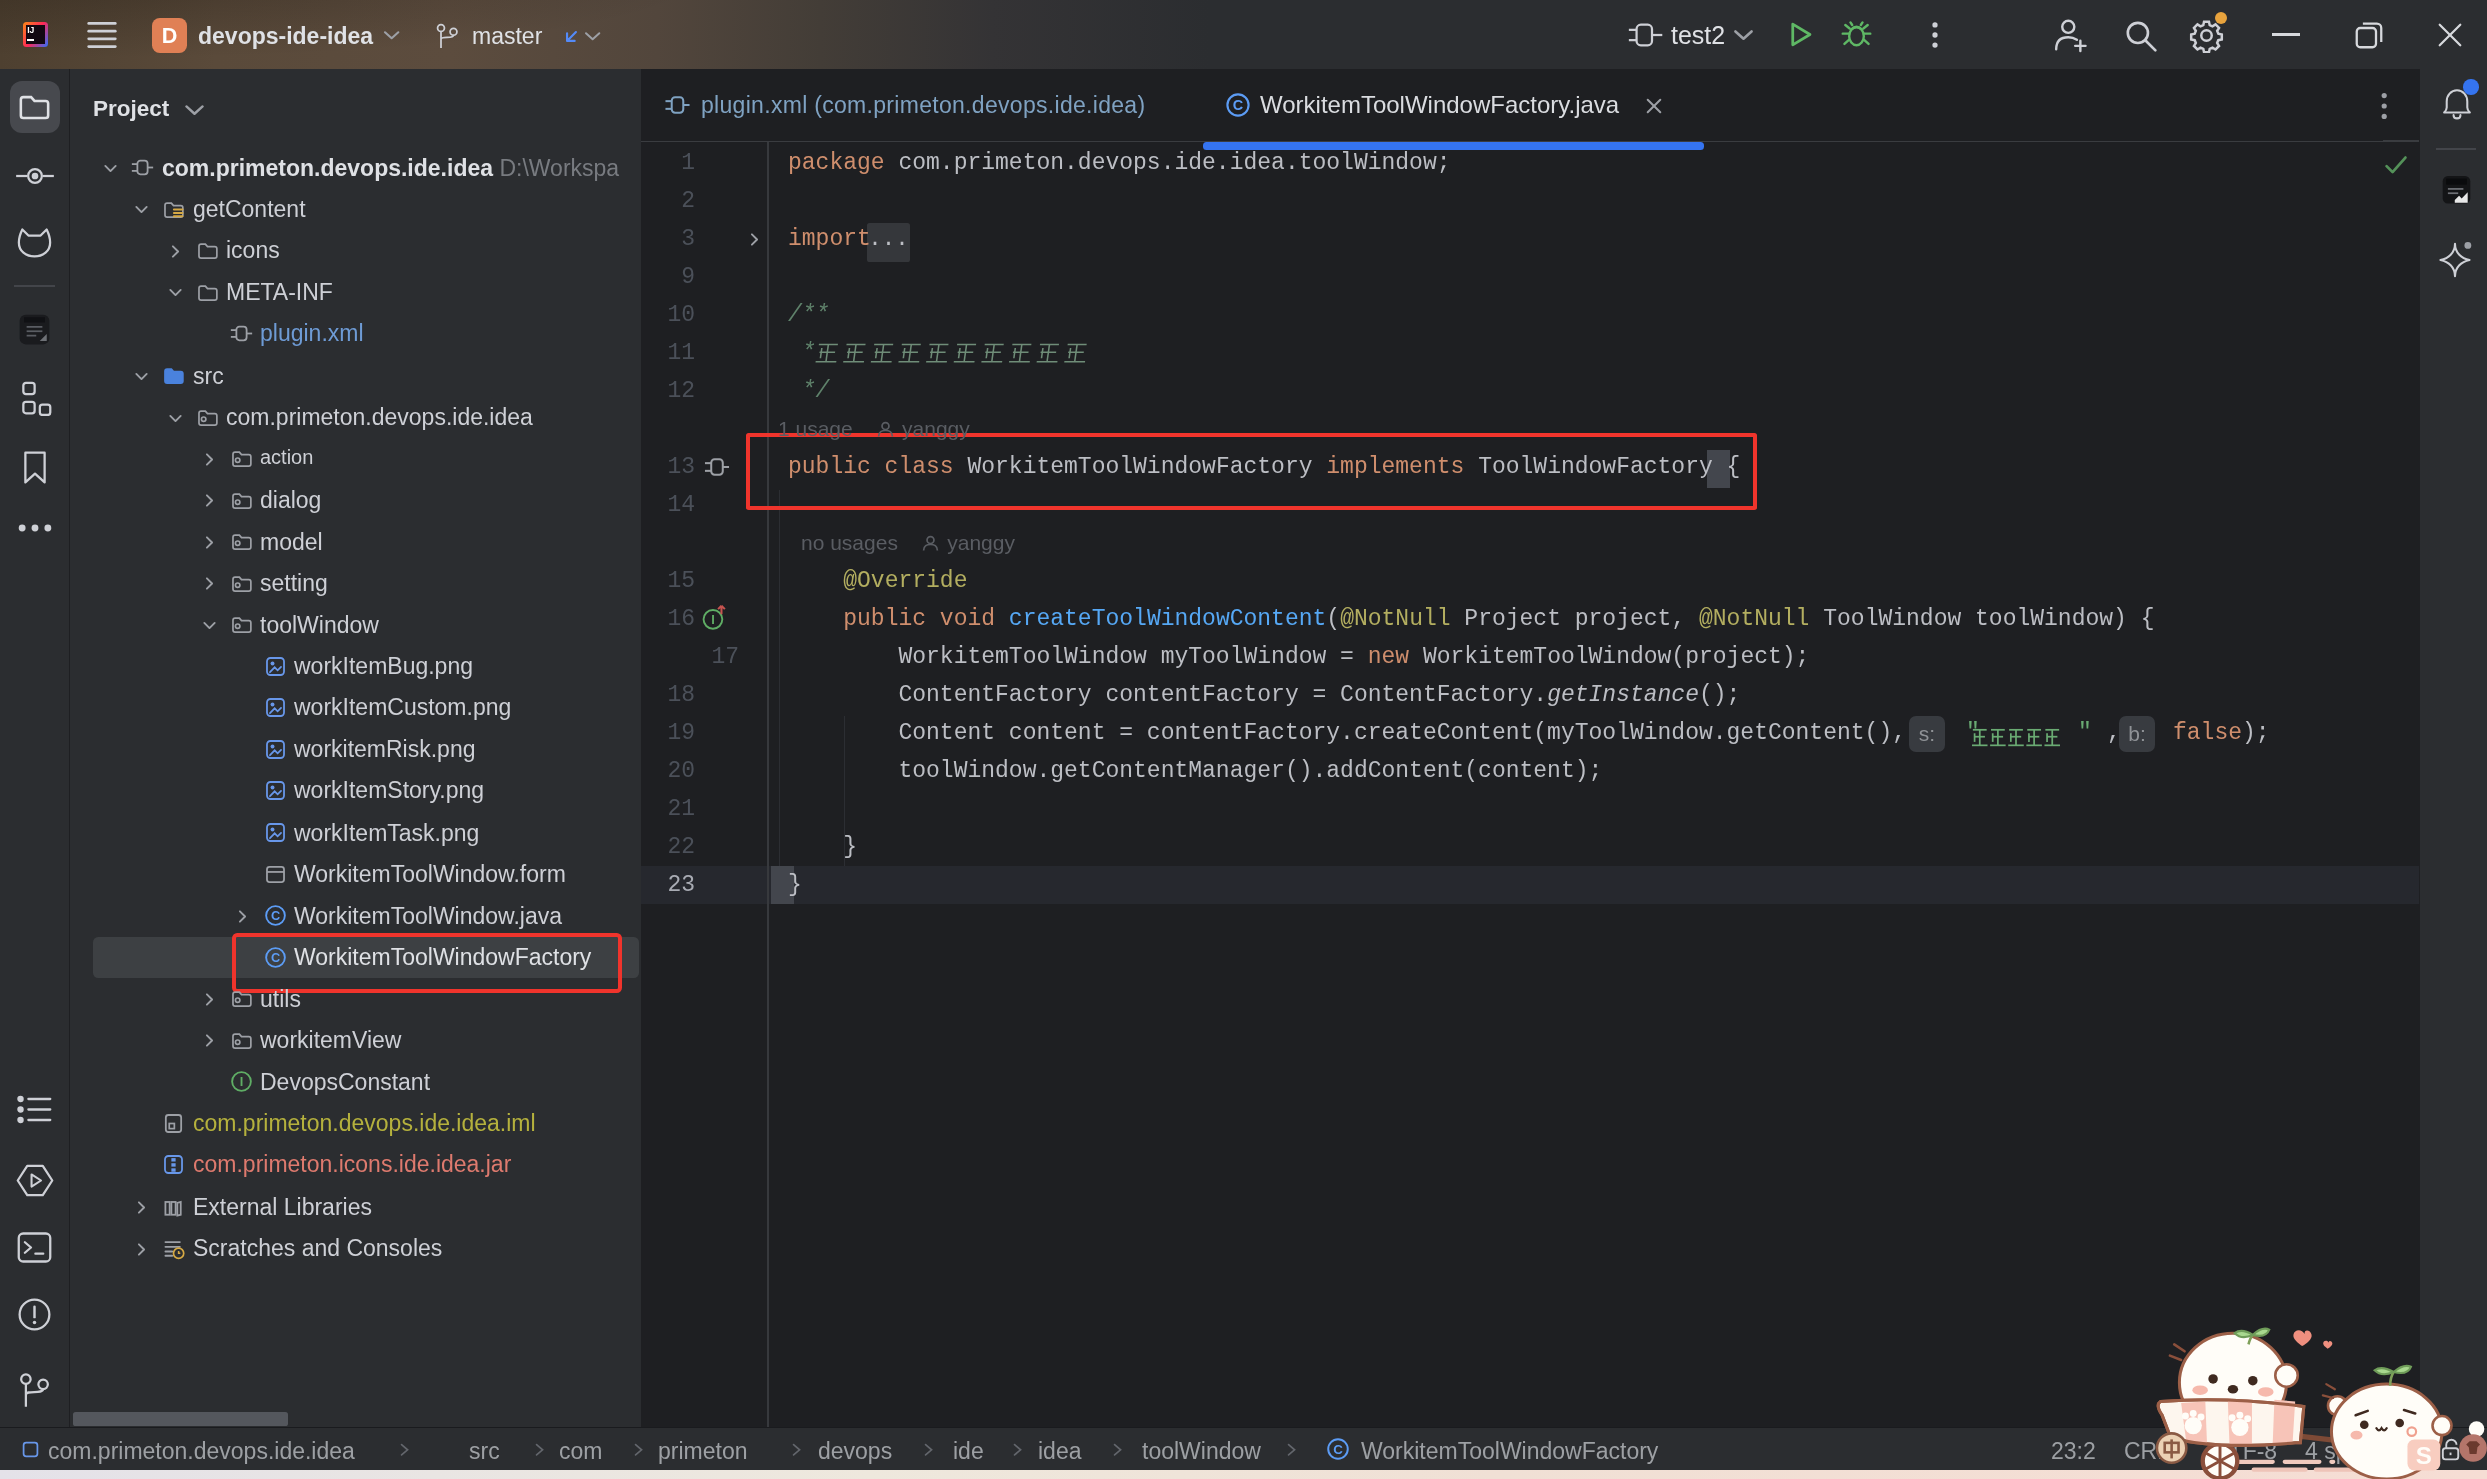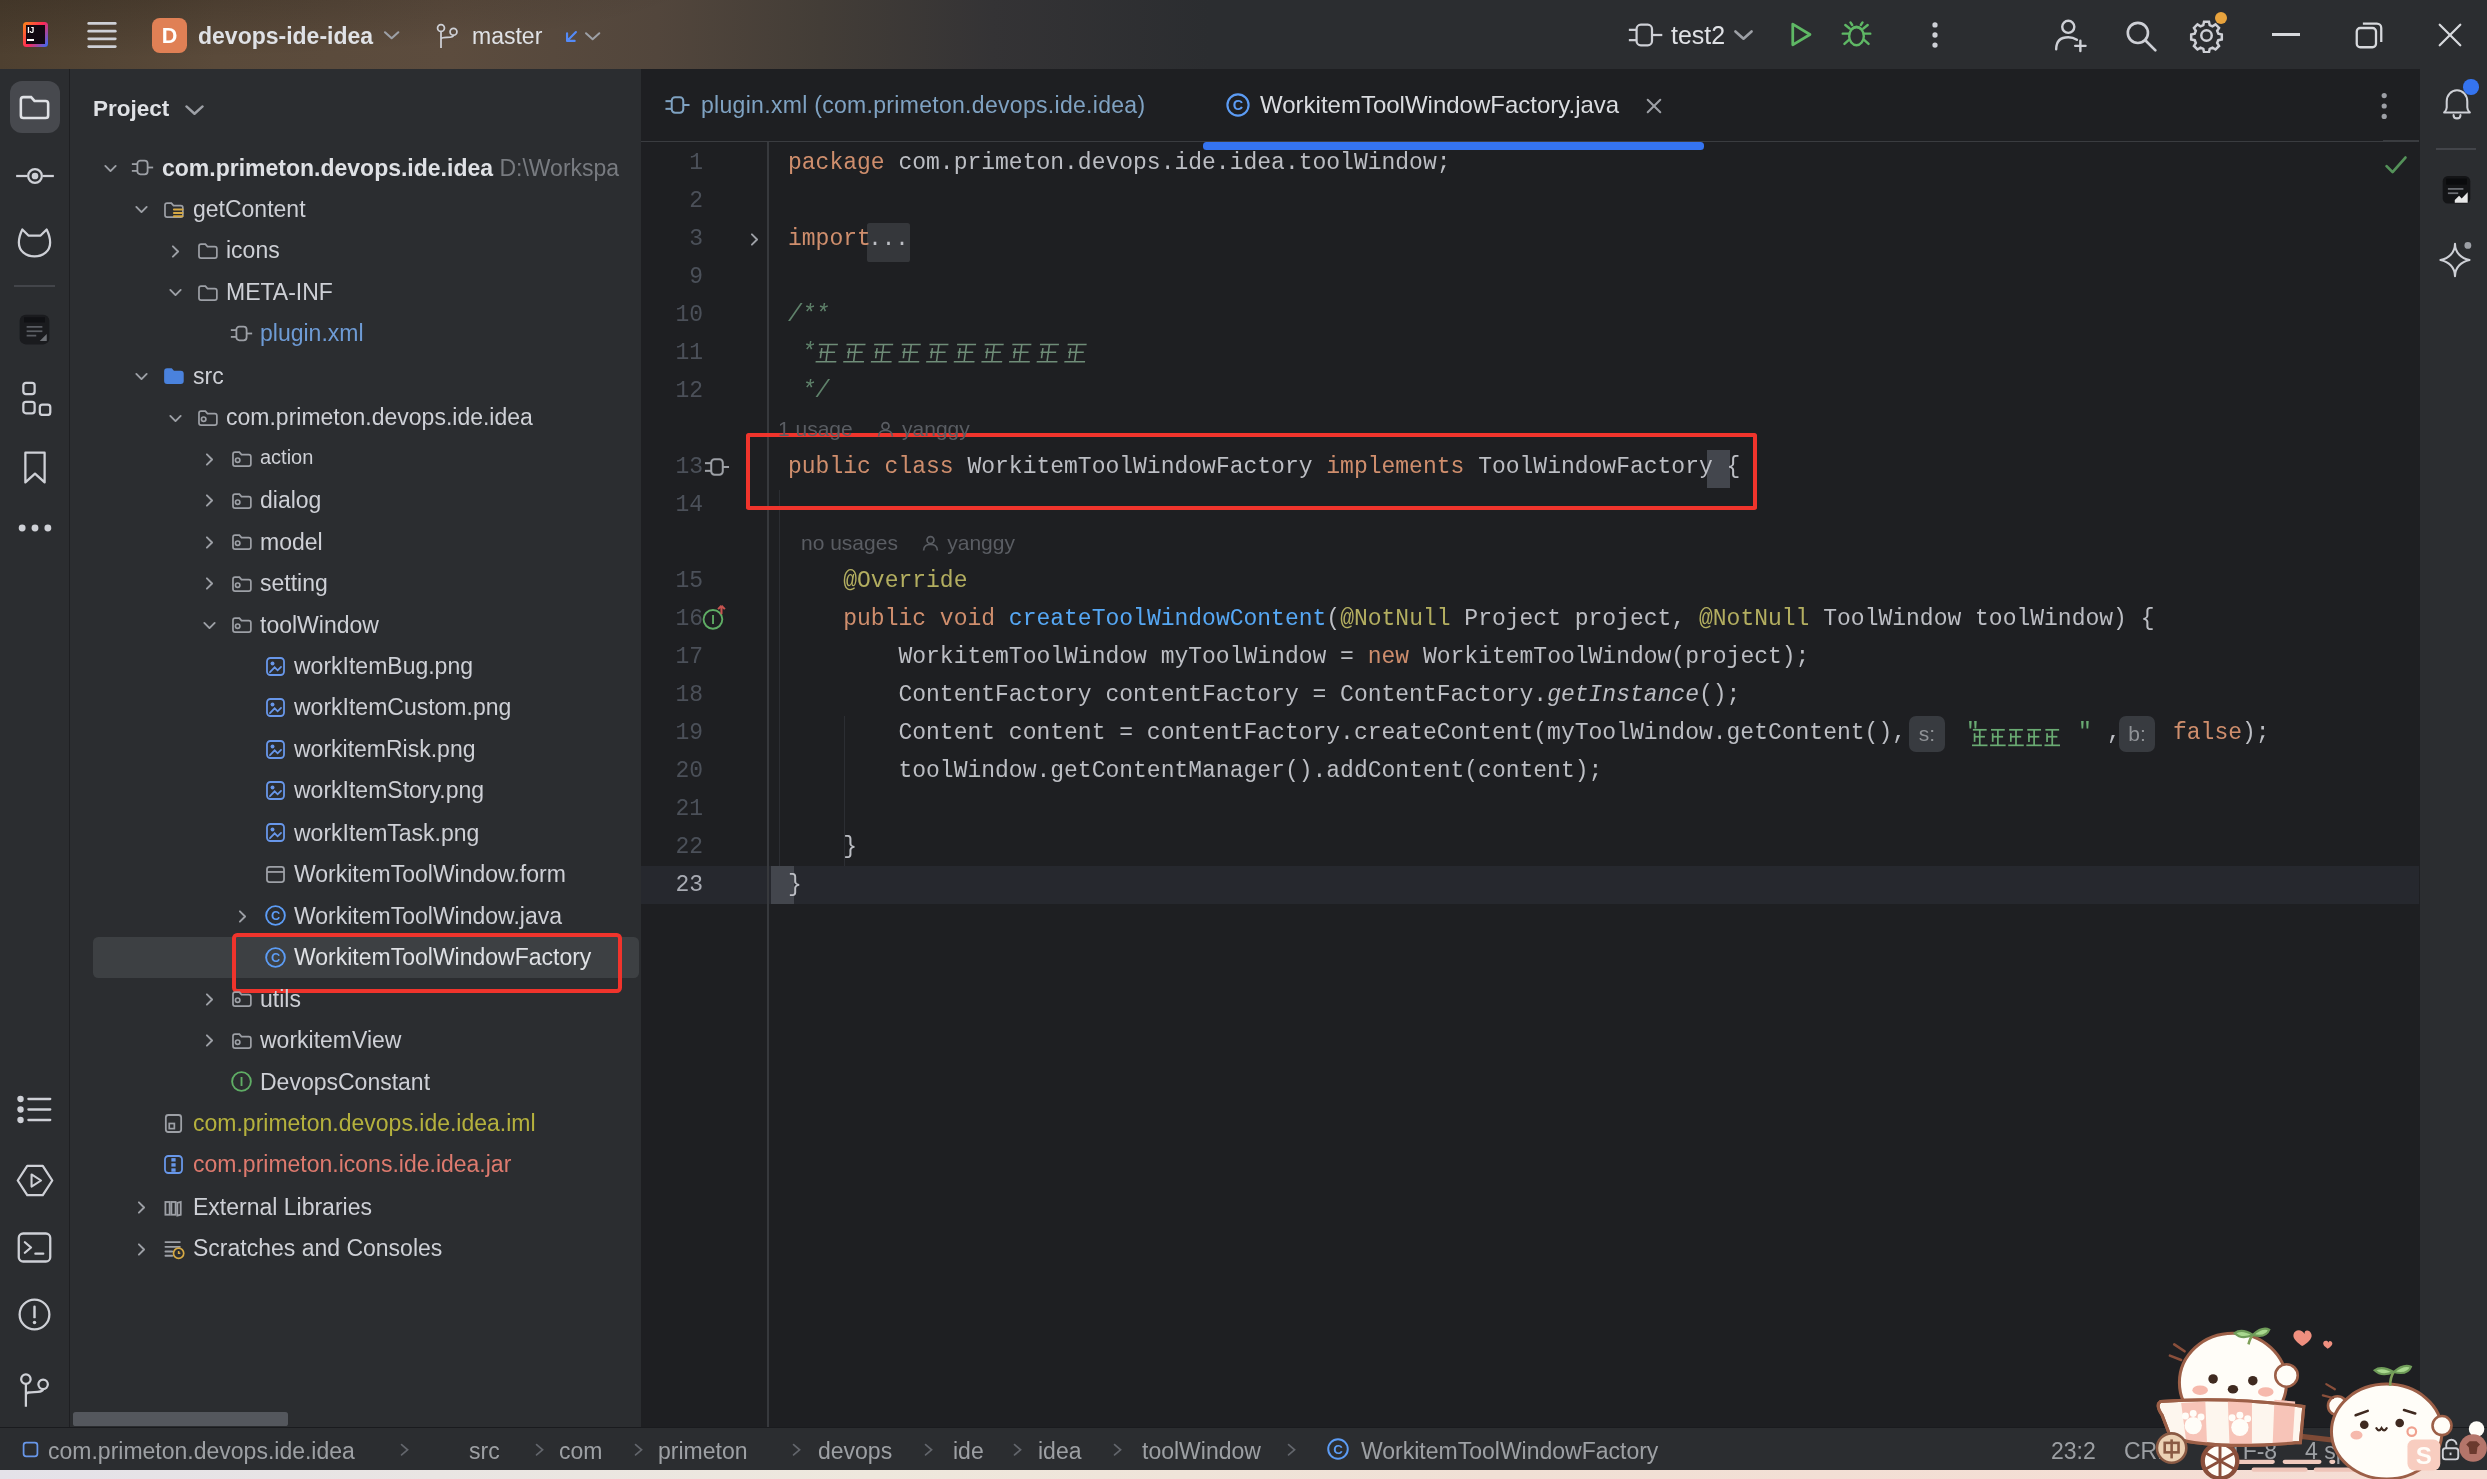--- a/index.html
+++ b/index.html
@@ -16,21 +16,21 @@
 }
 .ttxt { color:#dfe1e5; font-size:25px; }
 
 
 #lbar { left:0; top:69px; width:70px; height:1358px; background:#2b2d30; border-right:0.9px solid #1e1f22; }
 
 
 #panel { left:70px; top:69px; width:571px; height:1358px; background:#2b2d30; overflow:hidden; }
 
 
-#editor { left:641px; top:69px; width:1778px; height:1358px; background:#1e1f22;padding-left:8px; }
+#editor { left:641px; top:69px; width:1778px; height:1358px; background:#1e1f22; }
 #tabs { position:absolute; left:0; top:0; width:1778px; height:73px; border-bottom:1.7px solid #3a3c40; }
 .codeline { z-index:3; position:absolute; left:0; font-family:"Liberation Mono",monospace; font-size:23px; line-height:38px; height:38px; white-space:pre; color:#bcbec4;margin-left:16px; }
 .gnum { position:absolute; width:54px; text-align:right; font-family:"Liberation Mono",monospace; font-size:23px; line-height:38px; color:#4b5059; }
 .kw { color:#cf8e6d; }
 .cmt { color:#5f826b; font-style:italic; }
 .ann { color:#b3ae60; }
 .mtd { color:#56a8f5; }
 .str { color:#6aab73; }
 .inlay { position:absolute; color:#5a5d63; font-size:21px; height:38px; display:flex; align-items:center; }
 
@@ -495,21 +495,21 @@
     <div class="codeline" style="left:131px;top:265px;"><span class="cmt"> * </span></div>
     <div class="gnum" style="top:303px;">12</div>
     <div class="codeline" style="left:131px;top:303px;"><span class="cmt"> */</span></div>
     <div class="gnum" style="top:379px;">13</div>
     <div class="codeline" style="left:131px;top:379px;"><span class="kw">public class </span>WorkitemToolWindowFactory <span class="kw">implements </span>ToolWindowFactory {</div>
     <div class="gnum" style="top:417px;">14</div>
     <div class="gnum" style="top:493px;">15</div>
     <div class="codeline" style="left:131px;top:493px;">    <span class="ann">@Override</span></div>
     <div class="gnum" style="top:531px;">16</div>
     <div class="codeline" style="left:131px;top:531px;">    <span class="kw">public void </span><span class="mtd">createToolWindowContent</span>(<span class="ann">@NotNull</span> Project project, <span class="ann">@NotNull</span> ToolWindow toolWindow) {</div>
-    <div class="gnum" style="top:569px;">17</div>
+    <div class="gnum" style="top:569px;margin-left:44px;">17</div>
     <div class="codeline" style="left:131px;top:569px;">        WorkitemToolWindow myToolWindow = <span class="kw">new</span> WorkitemToolWindow(project);</div>
     <div class="gnum" style="top:607px;">18</div>
     <div class="codeline" style="left:131px;top:607px;">        ContentFactory contentFactory = ContentFactory.<i>getInstance</i>();</div>
     <div class="gnum" style="top:645px;">19</div>
     <div class="codeline" style="left:131px;top:645px;">        Content content = contentFactory.createContent(myToolWindow.getContent(), </div>
     <div class="gnum" style="top:683px;">20</div>
     <div class="codeline" style="left:131px;top:683px;">        toolWindow.getContentManager().addContent(content);</div>
     <div class="gnum" style="top:721px;">21</div>
     <div class="gnum" style="top:759px;">22</div>
     <div class="codeline" style="left:131px;top:759px;">    }</div>

